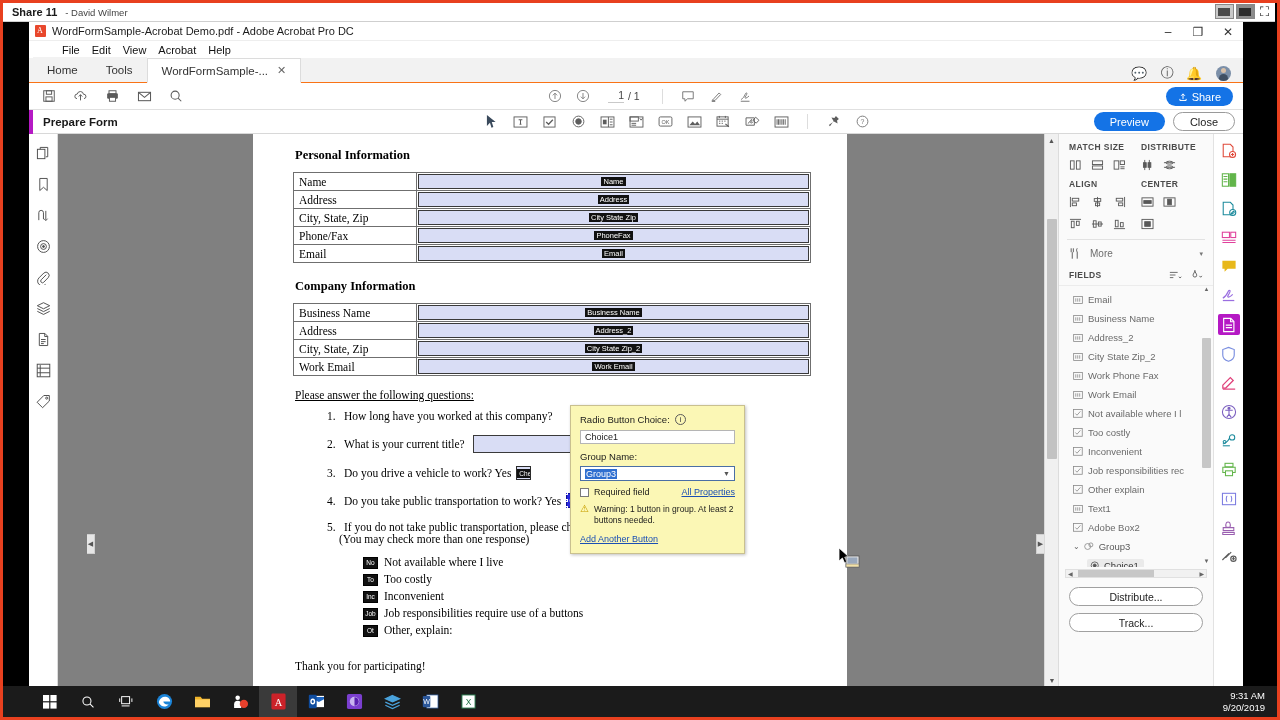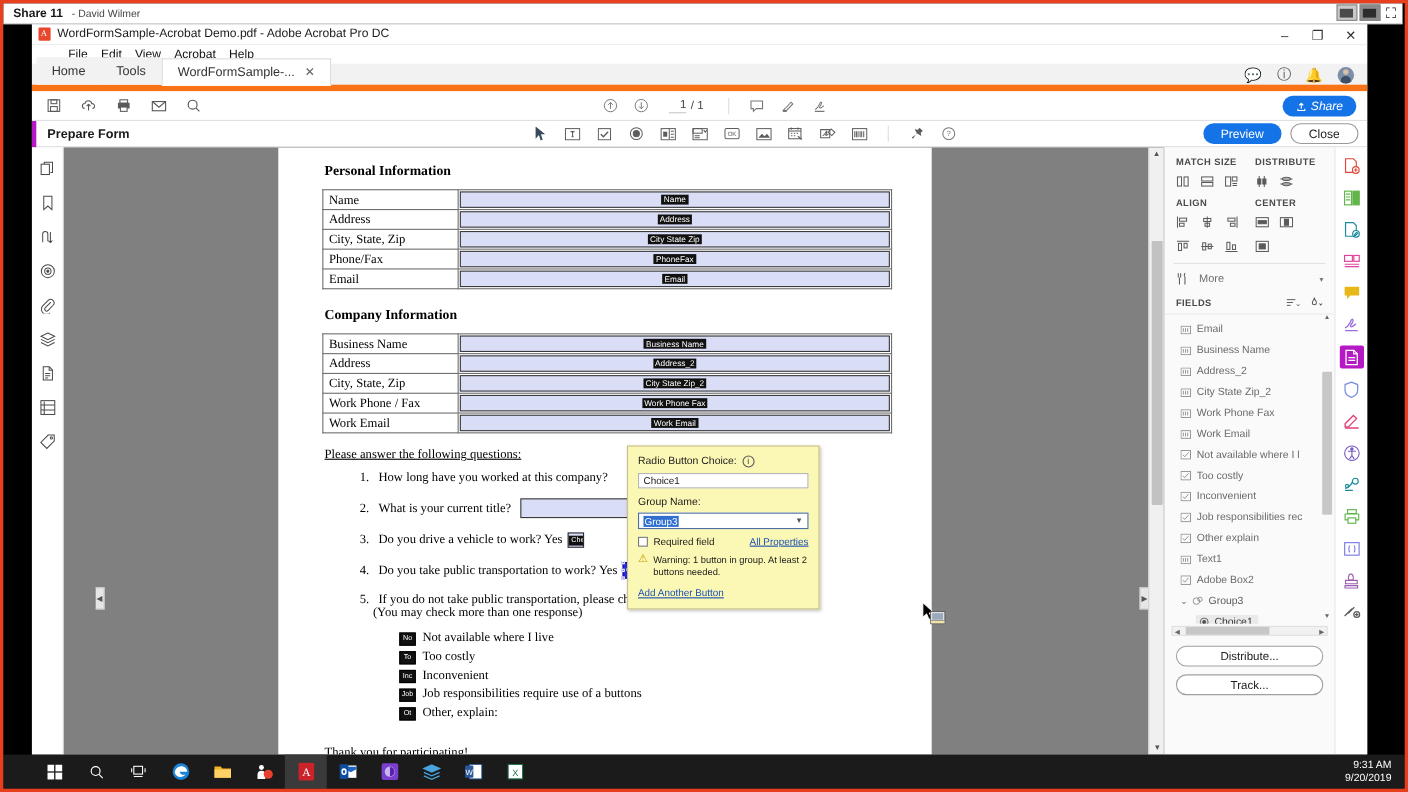--- a/index.html
+++ b/index.html
@@ -59,21 +59,21 @@
   .win-btns { position: absolute; right: 0; top: 0; height: 19px; display: flex; }
   .win-btns div {
     width: 30px; height: 19px; display: flex; align-items: center; justify-content: center;
     font-size: 12px; color: #333;
   }
 
   .menubar { height: 17px; background: #fff; display: flex; align-items: center; padding-left: 33px; gap: 12px; }
   .menubar span { font-size: 11px; color: #111; }
 
   
-  .tabstrip { height: 25px; background: #f2f2f2; display: flex; align-items: flex-end; padding-left: 4px; border-bottom: 6px solid #f97316;}
+  .tabstrip { height: 25px; background: #f2f2f2; display: flex; align-items: flex-end; padding-left: 4px; border-bottom: 1px solid #f97316;}
   .tab {
     height: 25px; display: flex; align-items: center; padding: 0 14px; font-size: 11.5px;
     color: #333; background: #f2f2f2;
   }
   .tab.active { background: #fff; border: 1px solid #dcdcdc; border-bottom: 1px solid #fff; position: relative; top: 1px;}
   .tab .x { margin-left: 9px; font-size: 11px; color: #666; }
   .tabstrip .tab-right { margin-left: auto; display: flex; align-items: center; gap: 13px; padding-right: 12px; }
   .tab-right .ico { font-size: 13px; color: #555; }
   .avatar { width: 15px; height: 15px; border-radius: 50%; background: #7b8fa8; position: relative; overflow: hidden;}
   .avatar::after { content:""; position:absolute; left:3px; top:8px; width:9px;height:9px;border-radius:50%;background:#3f4f63;}
@@ -89,21 +89,20 @@
   .tb-ico { color: #5a5a5a; display: inline-flex; align-items: center; justify-content: center; }
   .pagebox {
     display: flex; align-items: center; gap: 4px; font-size: 10.5px; color: #444; margin: 0 4px;
   }
   .pagebox .pg { width: 16px; text-align: right; border-bottom: 1px solid #c9c9c9; padding-bottom: 1px;}
   .tb-sep { width: 1px; height: 15px; background: #ddd; margin: 0 4px;}
   .share-btn {
     position: absolute; right: 10px; top: 4px; height: 19px; background: #1473e6; color: #fff;
     border-radius: 10px; display: flex; align-items: center; gap: 4px; padding: 0 12px;
     font-size: 11px;
-    font-style: italic;
   }
 
   
   .prepbar {
     height: 24px; background: #fff; display: flex; align-items: center;
     border-bottom: 1px solid #d8d8d8; position: relative;
   }
   .prepbar .accent { width: 4px; height: 24px; background: #b519c4; }
   .prepbar .pf-title { font-size: 11.5px; font-weight: bold; color: #1a1a1a; margin-left: 10px; }
   .formtools { position: absolute; left: 455px; display: flex; align-items: center; gap: 14px; }
@@ -642,28 +641,20 @@
               </tr>
               <tr>
                 <td class="lbl">City, State, Zip</td>
                 <td class="fld">
                       <div class="fieldbox">
                         <span class="fieldname">City State Zip_2</span>
                       </div>
                     </td>
               </tr>
               <tr>
-                <td class="lbl">Work Phone / Fax</td>
-                <td class="fld">
-                      <div class="fieldbox">
-                        <span class="fieldname">Work Phone  Fax</span>
-                      </div>
-                    </td>
-              </tr>
-              <tr>
                 <td class="lbl">Work Email</td>
                 <td class="fld">
                       <div class="fieldbox">
                         <span class="fieldname">Work Email</span>
                       </div>
                     </td>
               </tr>
             </tbody>
               </table>
 

